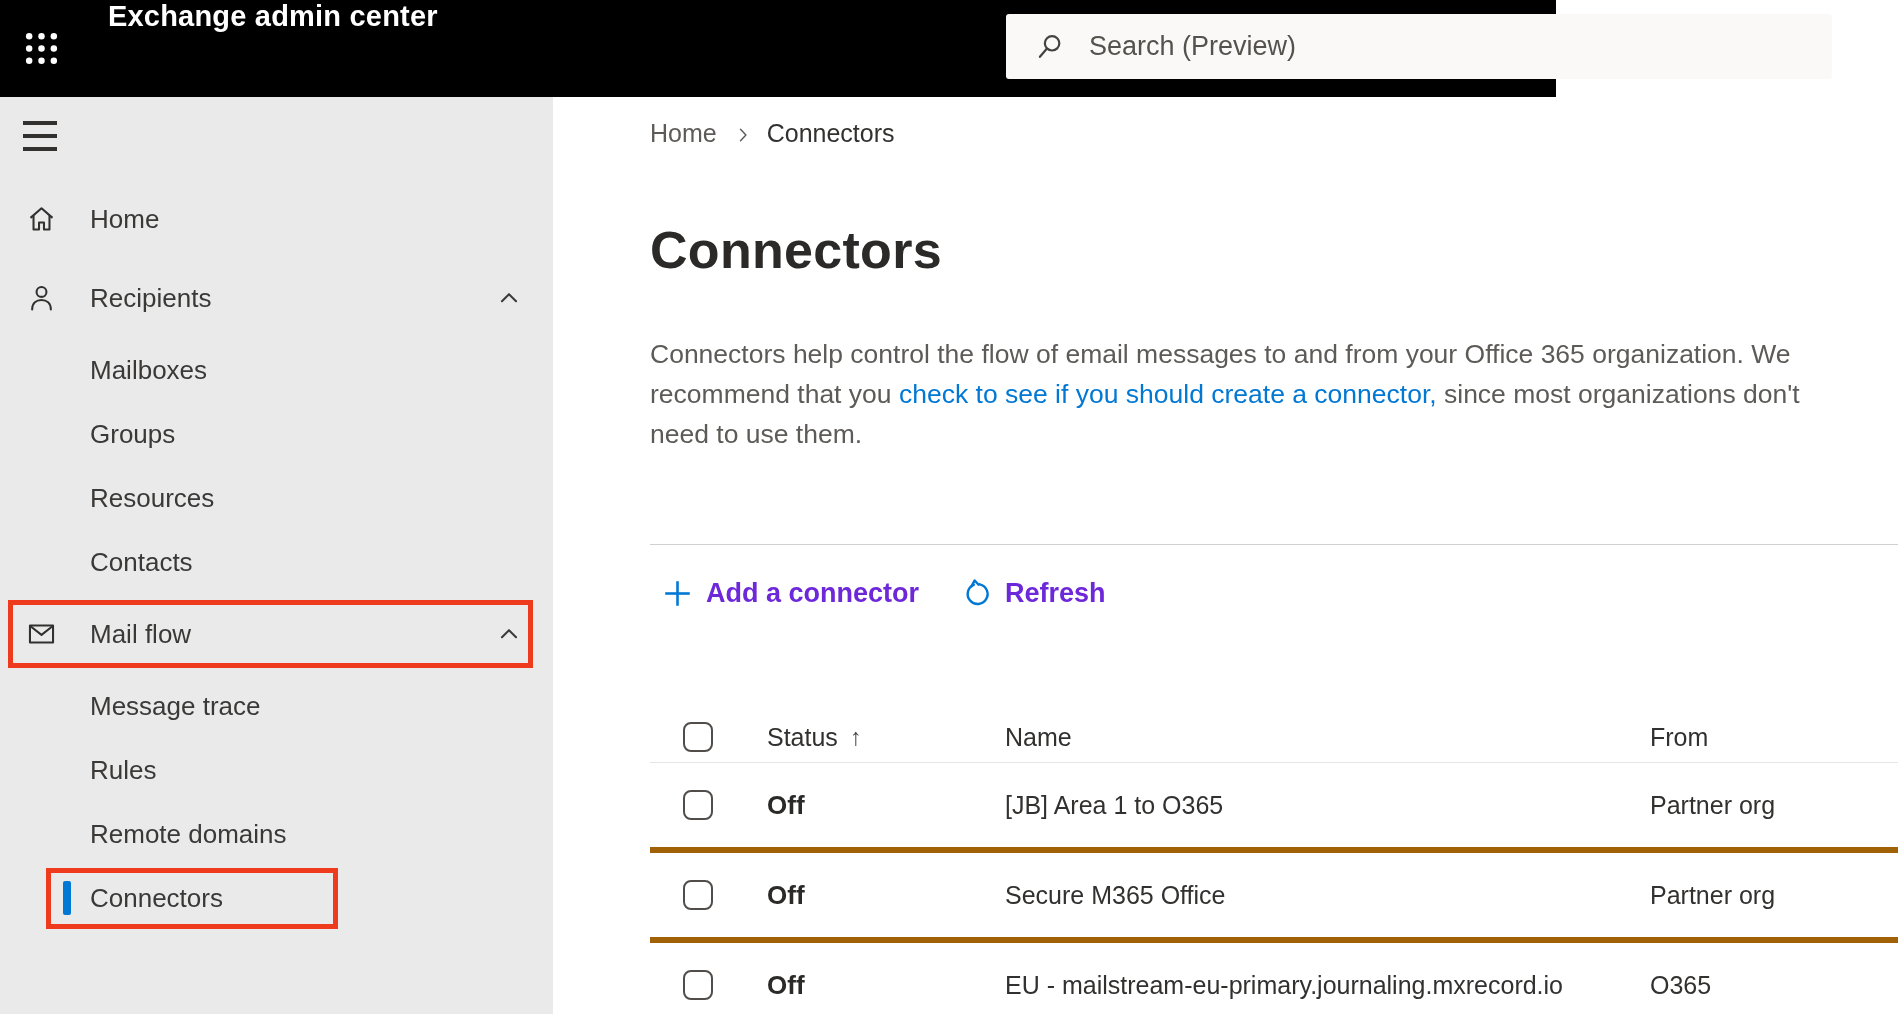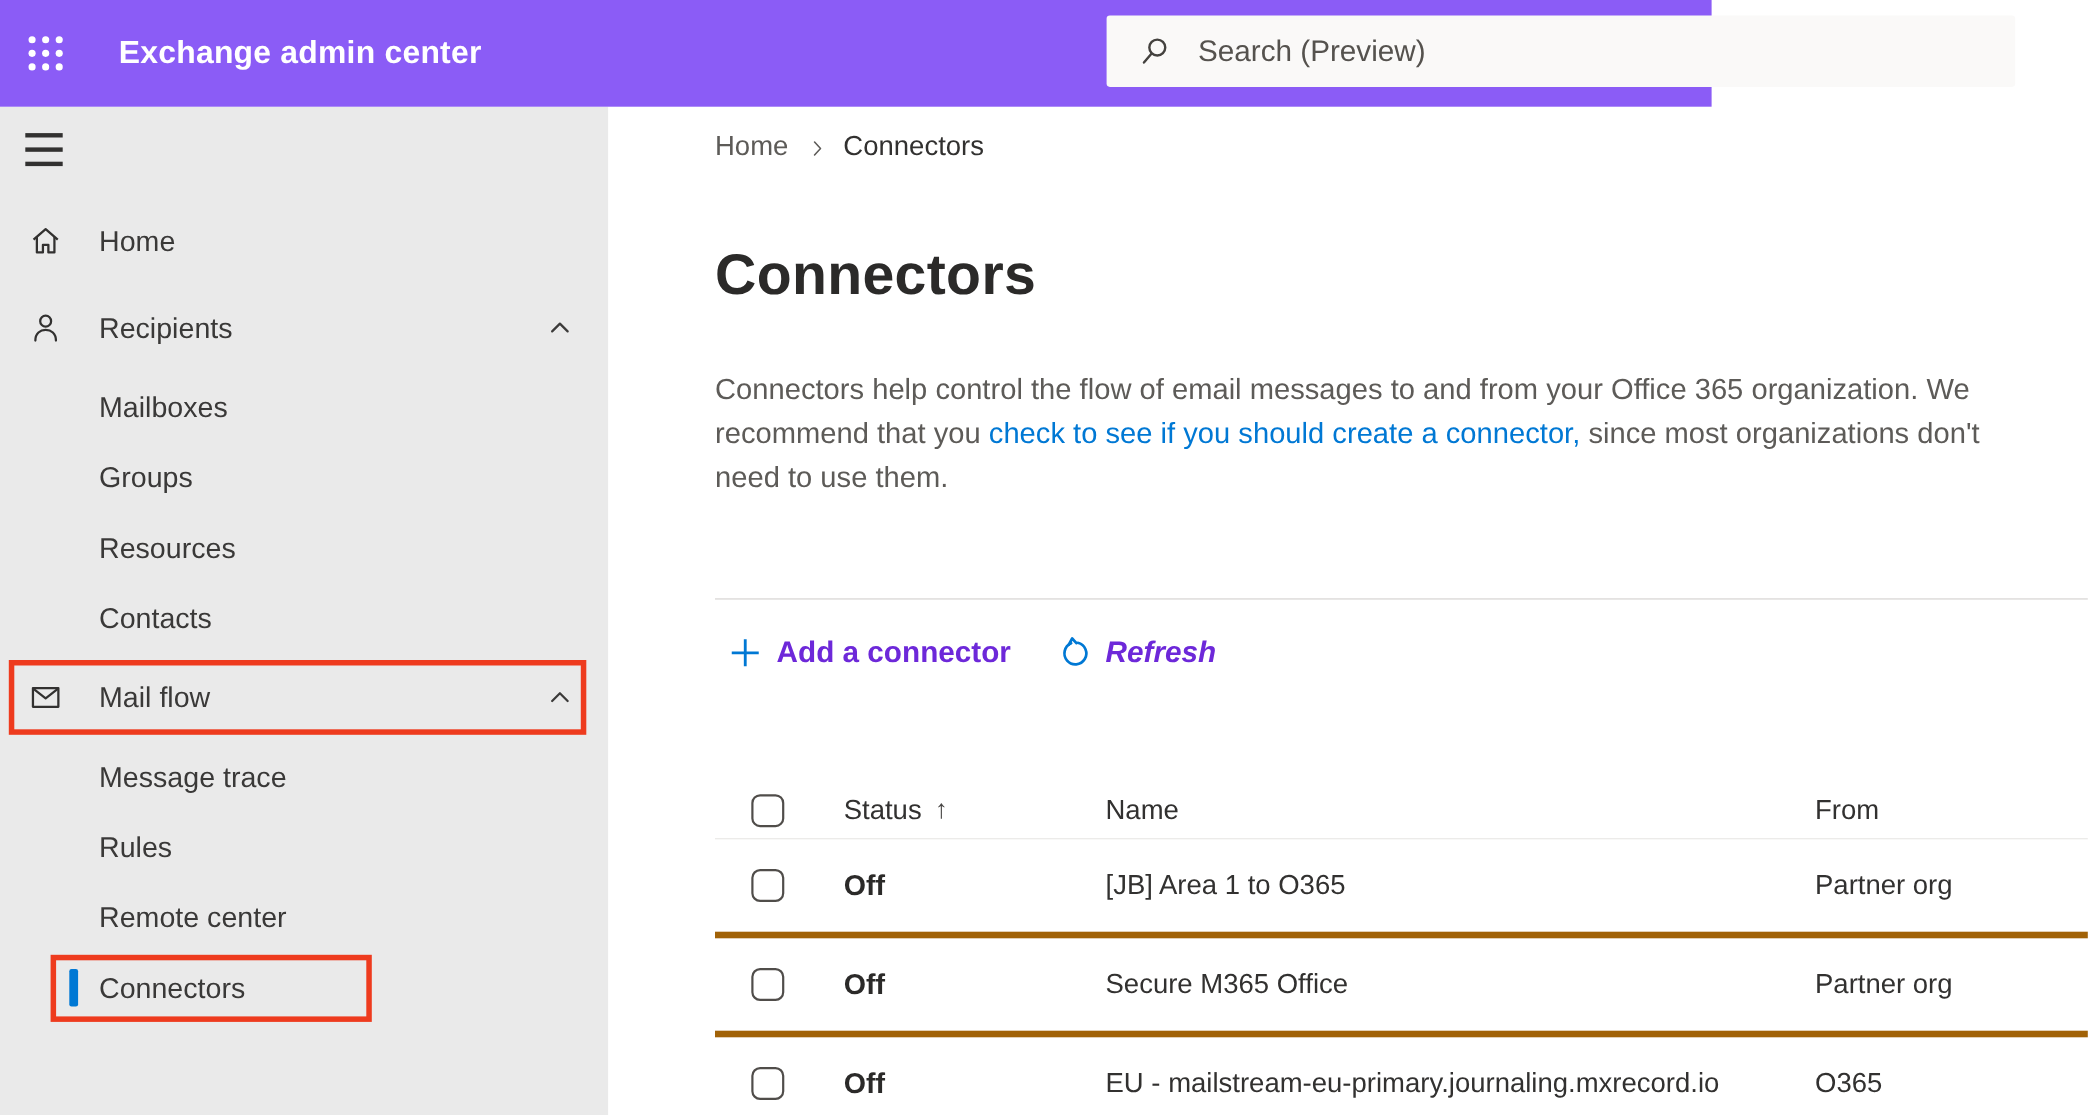--- a/index.html
+++ b/index.html
@@ -1,21 +1,21 @@
 <!DOCTYPE html>
 <html><head>
 <meta charset="utf-8">
 <style>
   * { margin:0; padding:0; box-sizing:border-box; }
   html,body { width:1898px; height:1014px; overflow:hidden; background:#fff;
               font-family:"Liberation Sans", sans-serif; }
 
   
   .topbar { position:absolute; top:0; left:0; width:1556px; height:97px;
-            background:#8b5cf6; display:flex; align-items:center; z-index:10; }
+            background:#000000; display:flex; z-index:10; }
   .waffle-btn { width:80px; height:97px; display:flex; align-items:center;
                 padding-left:23px; cursor:pointer; background:none; border:none; }
   .topbar-title { color:#ffffff; font-size:29px; font-weight:600;
                   margin-left:28px; letter-spacing:.2px; }
   .searchbox { position:absolute; left:1006px; top:14px; width:826px; height:65px;
                background:#faf9f8; border-radius:3px; display:flex; align-items:center;
                padding-left:28px; }
   .searchbox input { border:none; outline:none; background:transparent;
                      font-size:27px; color:#3b3a39; margin-left:24px; width:600px;
                      font-family:"Liberation Sans", sans-serif; }
@@ -56,21 +56,21 @@
   .description a { color:#0078d4; text-decoration:none; cursor:pointer; }
 
   .divider { height:1px; background:#d2d0ce; width:1248px; }
   .toolbar-divider { margin-top:90px; }
 
   .toolbar { margin-top:31px; height:34px; display:flex; align-items:center;
              padding-left:12px; }
   .tool-btn { display:flex; align-items:center; background:none; border:none;
               cursor:pointer; font-family:"Liberation Sans", sans-serif; }
   .tool-btn .tool-label { font-size:27px; font-weight:600; color:#6d28d9; margin-left:13px; }
-  .refresh-btn { margin-left:42px;font-style:italic; }
+  .refresh-btn { margin-left:42px; }
 
   
   .table { margin-top:101px; width:1248px; }
   .t-row { position:relative; height:90px; border-bottom:6px solid #a16207; }
   .t-header { position:relative; height:52px; border-bottom:1px solid #e8e6e4; }
   .cell { position:absolute; top:50%; transform:translateY(-50%);
           font-size:25px; color:#323130; white-space:nowrap; }
   .c-check  { left:33px; }
   .c-status { left:117px; }
   .c-name   { left:355px; }
@@ -173,21 +173,21 @@
       <div class="annotation mailflow"></div>
     </div>
 
     <div class="nav-item mt8">
       <span class="nav-label">Message trace</span>
     </div>
     <div class="nav-item">
       <span class="nav-label">Rules</span>
     </div>
     <div class="nav-item">
-      <span class="nav-label">Remote center</span>
+      <span class="nav-label">Remote domains</span>
     </div>
 
     <div class="nav-item">
       <span class="sel-bar"></span>
       <span class="nav-label">Connectors</span>
       <div class="annotation connectors"></div>
     </div>
   </nav>
 </aside>
 

